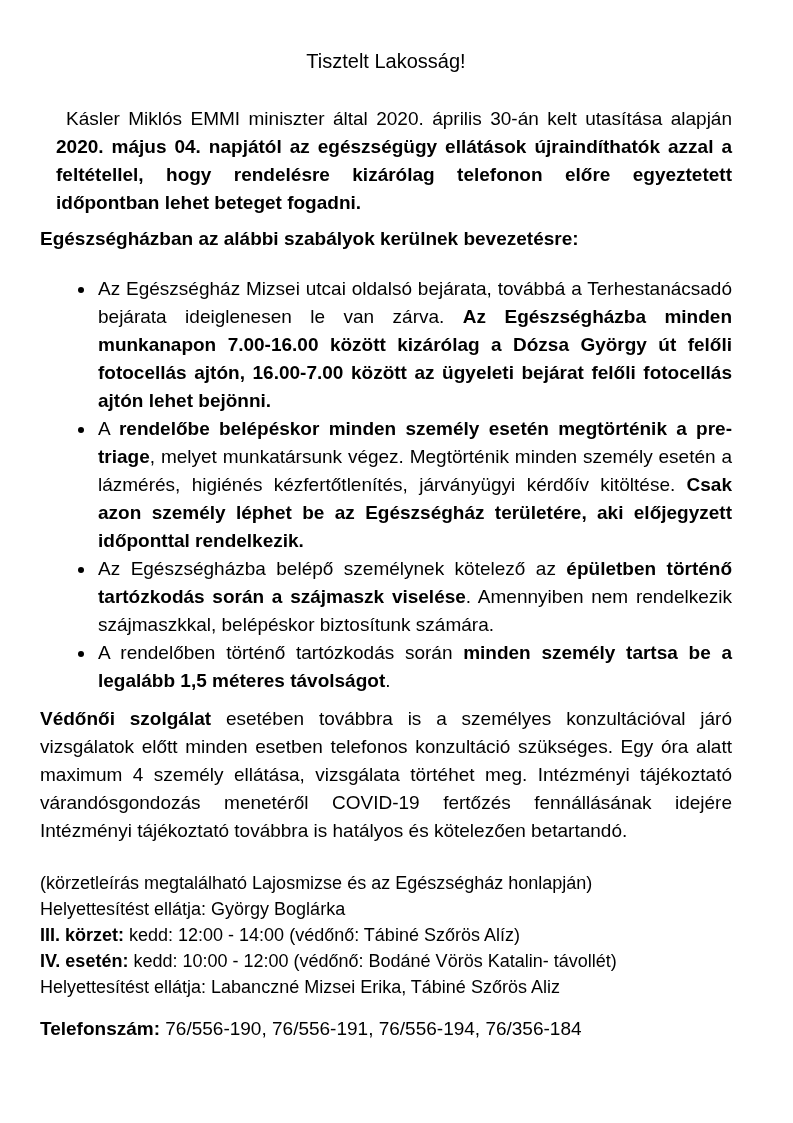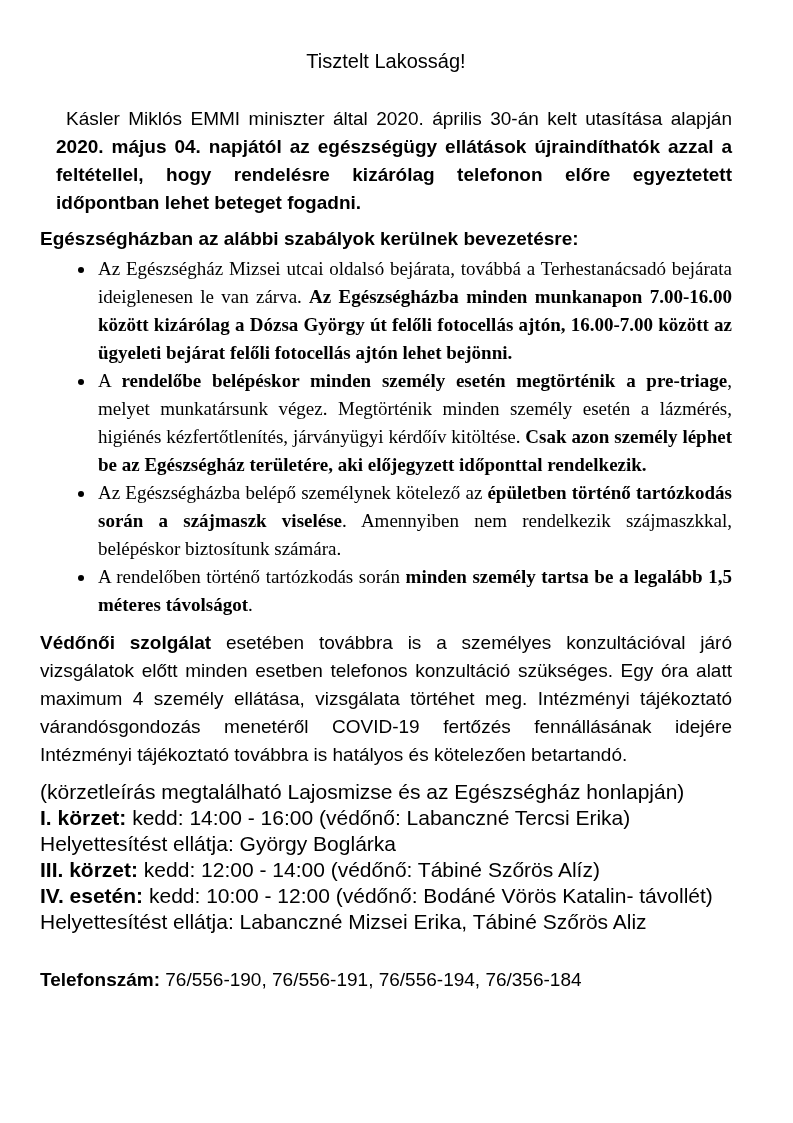--- a/index.html
+++ b/index.html
@@ -31,50 +31,49 @@
   .intro {
     text-indent: 10px;
     margin-bottom: 8px;
     margin-left: 16px;
   }
   .b { font-weight: 700; }
   .rules-heading {
     font-size: 19px;
     line-height: 28px;
     font-weight: 700;
-    margin-bottom: 2px;
+    margin-bottom: 22px;
   }
   ul.rules {
     list-style: disc outside;
     padding-left: 56px;
     margin-bottom: 10px;
-    font-family: Liberation Serif, serif;
   }
   ul.rules li {
     font-size: 19px;
     line-height: 28px;
     text-align: justify;
     padding-left: 2px;
   }
   .vedonoi {
-    margin-bottom: 10px;
+    margin-bottom: 25px;
   }
   .schedule-heading {
     font-size: 19px;
     line-height: 26px;
     font-weight: 700;
   }
   .schedule-line {
-    font-size: 21px;
+    font-size: 18px;
     line-height: 26px;
   }
   .phone-line {
     font-size: 19px;
     line-height: 26px;
-    margin-top: 32px;
+    margin-top: 16px;
   }
 </style>
 </head>
 <body>
 
 <div class="page">
 
   <div class="title">Tisztelt Lakosság!</div>
 
   <p class="body-text intro"><span>Kásler Miklós EMMI miniszter által 2020. április 30-án kelt utasítása alapján </span><span class="b">2020. május 04. napjától az egészségügy ellátások újraindíthatók azzal a feltétellel, hogy rendelésre kizárólag telefonon előre egyeztetett időpontban lehet beteget fogadni.</span></p>
@@ -86,21 +85,20 @@
     <li><span>A </span><span class="b">rendelőbe belépéskor minden személy esetén megtörténik a pre-triage</span><span>, melyet munkatársunk végez. Megtörténik minden személy esetén a lázmérés, higiénés kézfertőtlenítés, járványügyi kérdőív kitöltése. </span><span class="b">Csak azon személy léphet be az Egészségház területére, aki előjegyzett időponttal rendelkezik.</span></li>
     <li><span>Az Egészségházba belépő személynek kötelező az </span><span class="b">épületben történő tartózkodás során a szájmaszk viselése</span><span>. Amennyiben nem rendelkezik szájmaszkkal, belépéskor biztosítunk számára.</span></li>
     <li><span>A rendelőben történő tartózkodás során </span><span class="b">minden személy tartsa be a legalább 1,5 méteres távolságot</span><span>.</span></li>
   </ul>
 
   <p class="body-text vedonoi"><span class="b">Védőnői szolgálat</span><span> esetében továbbra is a személyes konzultációval járó vizsgálatok előtt minden esetben telefonos konzultáció szükséges. Egy óra alatt maximum 4 személy ellátása, vizsgálata törtéhet meg. Intézményi tájékoztató várandósgondozás menetéről COVID-19 fertőzés fennállásának idejére Intézményi tájékoztató továbbra is hatályos és kötelezően betartandó.</span></p>
 
 
   <div>
     <div class="schedule-line"><span>(körzetleírás megtalálható Lajosmizse és az Egészségház honlapján)</span></div>
-    <div class="schedule-line"><span class="b">I. körzet: </span><span> kedd: 14:00 - 16:00 (védőnő: Labanczné Tercsi Erika)</span></div>
     <div class="schedule-line"><span>Helyettesítést ellátja: György Boglárka</span></div>
     <div class="schedule-line"><span class="b">III. körzet: </span><span>kedd: 12:00 - 14:00 (védőnő: Tábiné Szőrös Alíz)</span></div>
     <div class="schedule-line"><span class="b">IV. esetén: </span><span>kedd: 10:00 - 12:00 (védőnő: Bodáné Vörös Katalin- távollét)</span></div>
     <div class="schedule-line"><span>Helyettesítést ellátja: Labanczné Mizsei Erika, Tábiné Szőrös Aliz</span></div>
   </div>
 
   <div class="phone-line">
     <span class="b">Telefonszám:</span><span> 76/556-190, 76/556-191, 76/556-194, 76/356-184</span>
   </div>
 

